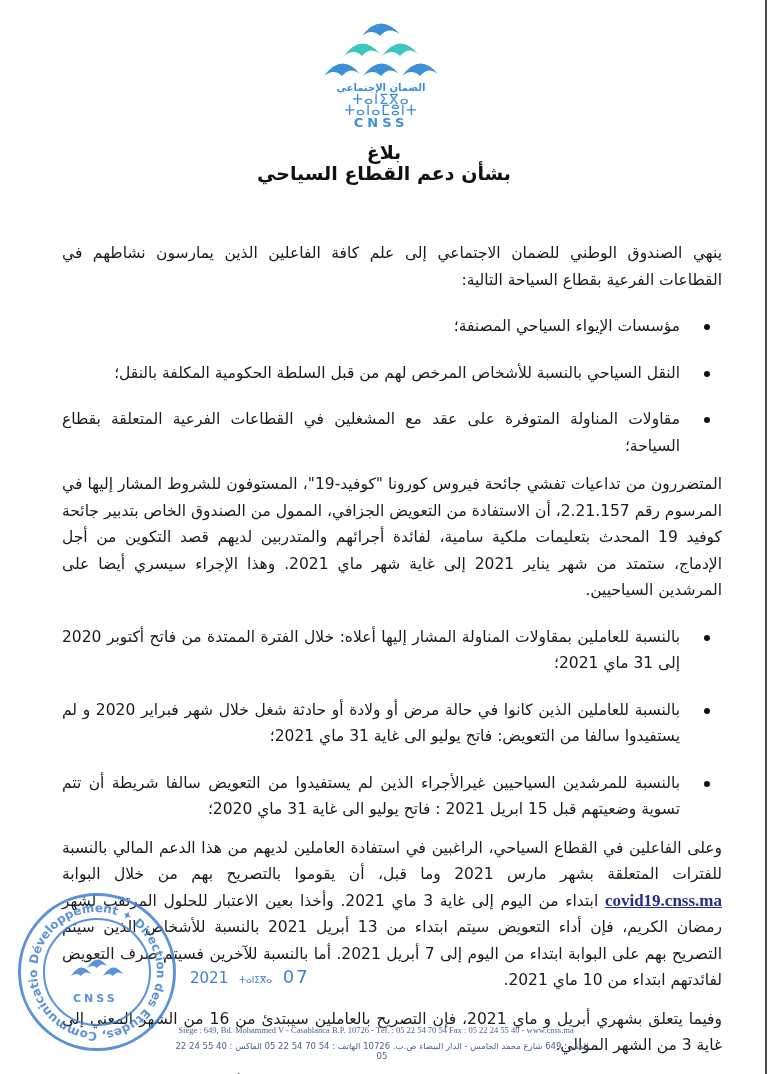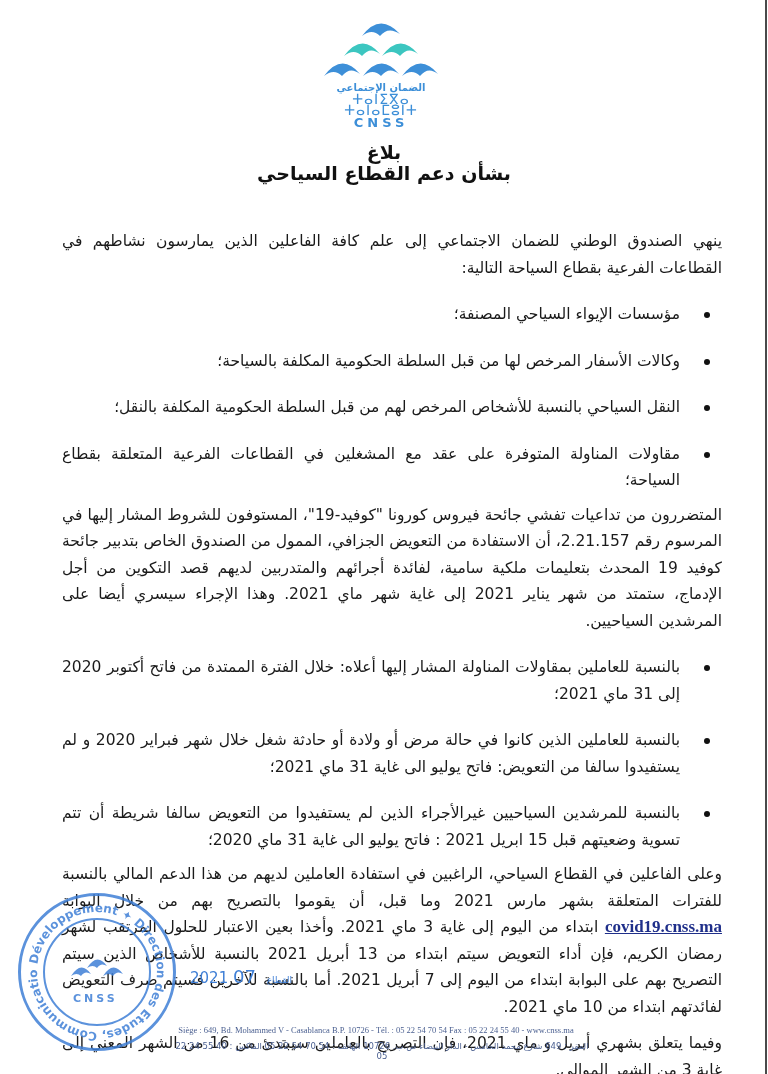--- a/index.html
+++ b/index.html
@@ -15,21 +15,21 @@
   .logo-tif { font-family: Liberation Serif, serif; font-size: 14px; color: #3d8fd8; letter-spacing: 1px; line-height: 11px; }
   .logo-cnss { font-family: "DejaVu Sans", sans-serif; font-size: 13px; color: #3d8fd8; letter-spacing: 4px; font-weight: bold; line-height: 14px; }
 
   .title { position: absolute; left: 0; width: 768px; text-align: center; direction: rtl;
     font-family: "DejaVu Sans", sans-serif; font-weight: bold; color: #111; }
   .title-1 { top: 133px; font-size: 19px; margin-top: 8px; }
   .title-2 { top: 162px; font-size: 19px; }
 
   .body { position: absolute; left: 62px; width: 660px; top: 228px; direction: rtl; text-align: justify;
     font-family: "DejaVu Sans", sans-serif; font-size: 15.5px; line-height: 26.5px; }
-  .body p { margin: 0 0 10px 0; text-align: justify; text-align-last: right; }
+  .body p { margin: 12px 0 10px 0; text-align: justify; text-align-last: right; }
   .body ul { list-style: none; margin: 0 0 8px 0; padding: 0 42px 0 0; }
   .body li { position: relative; margin-top: 20px; }
   .body li::before { content: ""; position: absolute; right: -30px; top: 11px; width: 6px; height: 6px; border-radius: 50%; background: #111; }
   .intro-list { margin-top: 0; }
   .link { color: #1f2f8a; text-decoration: underline; font-family: "Liberation Serif", serif; font-weight: bold; font-size: 17px; direction: ltr; unicode-bidi: embed; }
 
   .stamp { position: absolute; left: 18px; top: 893px; width: 158px; height: 158px; border-radius: 50%;
     border: 3px solid #3f7fd6; box-sizing: border-box; opacity: 0.85; }
   .stamp-inner { position: absolute; left: 22px; top: 22px; width: 108px; height: 108px; border-radius: 50%; border: 2px solid #3f7fd6; box-sizing: border-box; }
   .stamp svg { position: absolute; left: 0; top: 0; }
@@ -62,21 +62,20 @@
   <div class="logo-cnss">CNSS</div>
 </div>
 
 <div class="title title-1">بلاغ</div>
 <div class="title title-2">بشأن دعم القطاع السياحي</div>
 
 <div class="body">
   <p>ينهي الصندوق الوطني للضمان الاجتماعي إلى علم كافة الفاعلين الذين يمارسون نشاطهم في القطاعات الفرعية بقطاع السياحة التالية:</p>
   <ul class="intro-list">
     <li>مؤسسات الإيواء السياحي المصنفة؛</li>
-    <li>وكالات الأسفار المرخص لها من قبل السلطة الحكومية المكلفة بالسياحة؛</li>
     <li>النقل السياحي بالنسبة للأشخاص المرخص لهم من قبل السلطة الحكومية المكلفة بالنقل؛</li>
     <li>مقاولات المناولة المتوفرة على عقد مع المشغلين في القطاعات الفرعية المتعلقة بقطاع السياحة؛</li>
   </ul>
   <p>المتضررون من تداعيات تفشي جائحة فيروس كورونا "كوفيد-19"، المستوفون للشروط المشار إليها في المرسوم رقم 2.21.157، أن الاستفادة من التعويض الجزافي، الممول من الصندوق الخاص بتدبير جائحة كوفيد 19 المحدث بتعليمات ملكية سامية، لفائدة أجرائهم والمتدربين لديهم قصد التكوين من أجل الإدماج، ستمتد من شهر يناير 2021 إلى غاية شهر ماي 2021. وهذا الإجراء سيسري أيضا على المرشدين السياحيين.</p>
   <ul>
     <li>بالنسبة للعاملين بمقاولات المناولة المشار إليها أعلاه: خلال الفترة الممتدة من فاتح أكتوبر 2020 إلى 31 ماي 2021؛</li>
     <li>بالنسبة للعاملين الذين كانوا في حالة مرض أو ولادة أو حادثة شغل خلال شهر فبراير 2020 و لم يستفيدوا سالفا من التعويض: فاتح يوليو الى غاية 31 ماي 2021؛</li>
     <li>بالنسبة للمرشدين السياحيين غيرالأجراء الذين لم يستفيدوا من التعويض سالفا شريطة أن تتم تسوية وضعيتهم قبل 15 ابريل 2021 : فاتح يوليو الى غاية 31 ماي 2020؛</li>
   </ul>
   <p>
@@ -99,18 +98,18 @@
     <path d="M50 80 Q60 64 70 78 Q64 74 60 80 Q56 76 50 80Z" fill="#3f7fd6"></path>
     <path d="M66 72 Q76 56 86 70 Q80 66 76 72 Q72 68 66 72Z" fill="#3f7fd6"></path>
     <path d="M82 80 Q92 64 102 78 Q96 74 92 80 Q88 76 82 80Z" fill="#3f7fd6"></path>
   </svg>
   <div class="stamp-inner"></div>
   <div class="stamp-cnss">CNSS</div>
 </div>
 
 <div class="date">
   <span>2021</span>
-  <span class="small">القطاع</span>
+  <span class="small">ⵜⴰⵏⵉⴳⴰ</span>
   <span class="day">07</span>
 </div>
 
 <div class="footer footer-ar">المقر : 649 شارع محمد الخامس - الدار البيضاء ص.ب. 10726 الهاتف : 54 70 54 22 05 الفاكس : 40 55 24 22 05</div>
 <div class="footer footer-fr">Siège : 649, Bd. Mohammed V - Casablanca B.P. 10726 - Tél. : 05 22 54 70 54 Fax : 05 22 24 55 40 - www.cnss.ma</div>
 
 </body></html>

